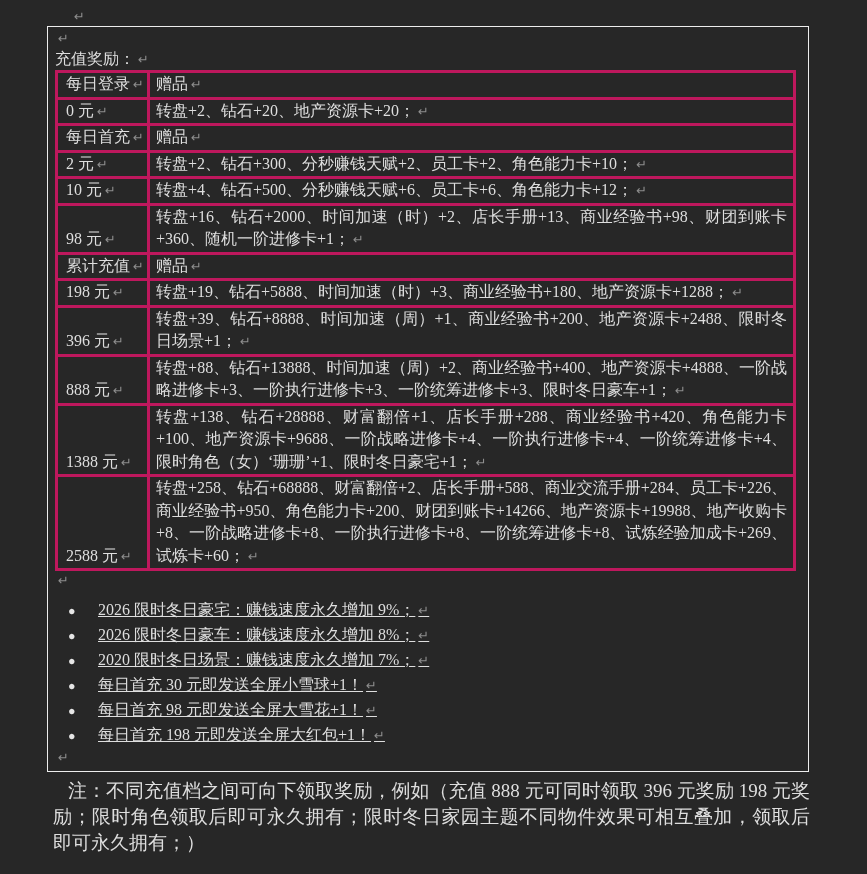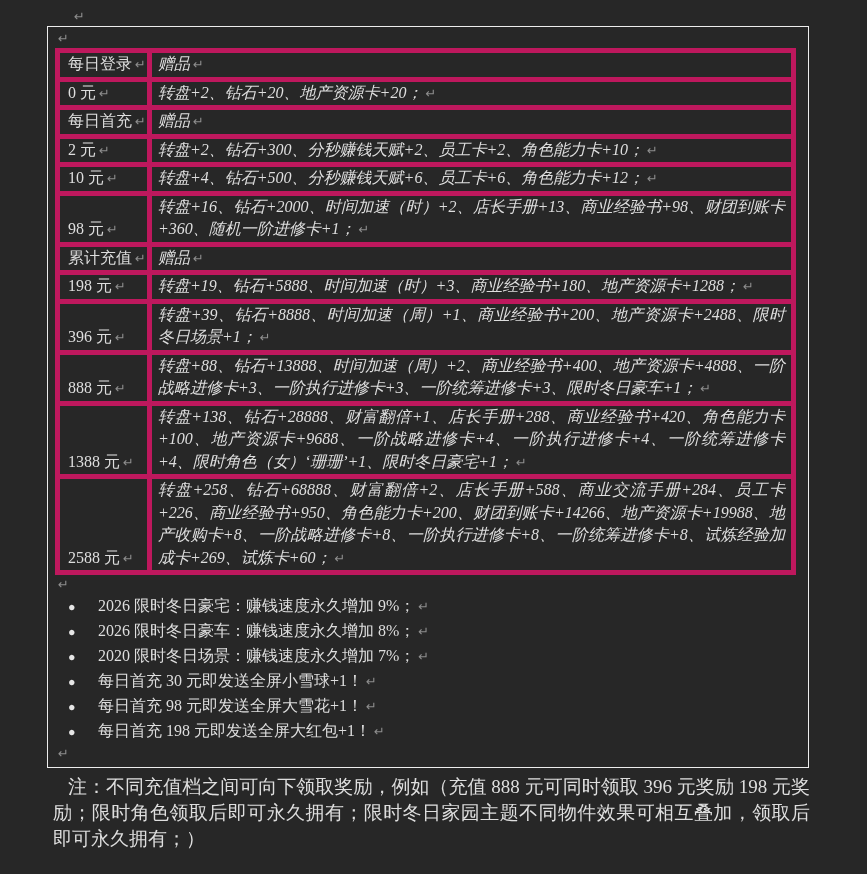--- a/index.html
+++ b/index.html
@@ -25,34 +25,34 @@
     padding: 2px 10px 4px 7px;
   }
   .markline { height: 19px; line-height: 18px; }
   .title-line { height: 22px; line-height: 22px; }
   table.rewards {
     width: 741px;
     border-collapse: collapse;
     table-layout: fixed;
   }
   td {
-    border: 5px solid #be185d;
+    border: 3px solid #be185d;
     line-height: 22.5px;
     padding: 0 6px;
     vertical-align: top;
   }
   td.tier {
     width: 92px;
     white-space: nowrap;
     vertical-align: bottom;
     padding-left: 8px;
     overflow: hidden;
   }
-  td.reward { text-align: justify; font-style: italic; }
-  .bullets { margin-top: 0; }
+  td.reward { text-align: justify; }
+  .bullets { margin-top: 8px; text-decoration: underline; }
   .bullet-item { line-height: 23px; padding-left: 13px; }
   .bullet-glyph {
     display: inline-block;
     width: 30px;
     font-size: 12.5px;
     color: #e6e6e6;
   }
   .note {
     margin: 6px 0 0 53px;
     width: 757px;
@@ -63,20 +63,21 @@
   }
 </style>
 </head>
 <body>
 
 <div class="top-markline"><span class="ret">↵</span></div>
 
 <div class="box">
   <div class="markline"><span class="ret">↵</span></div>
 
+  <div class="title-line"><span>充值奖励：</span><span class="ret">↵</span></div>
 
   <table class="rewards">
     <tbody>
       <tr>
         <td class="tier"><span>每日登录</span><span class="ret">↵</span></td>
         <td class="reward"><span>赠品</span><span class="ret">↵</span></td>
       </tr>
       <tr>
         <td class="tier"><span>0 元</span><span class="ret">↵</span></td>
         <td class="reward"><span>转盘+2、钻石+20、地产资源卡+20；</span><span class="ret">↵</span></td>

